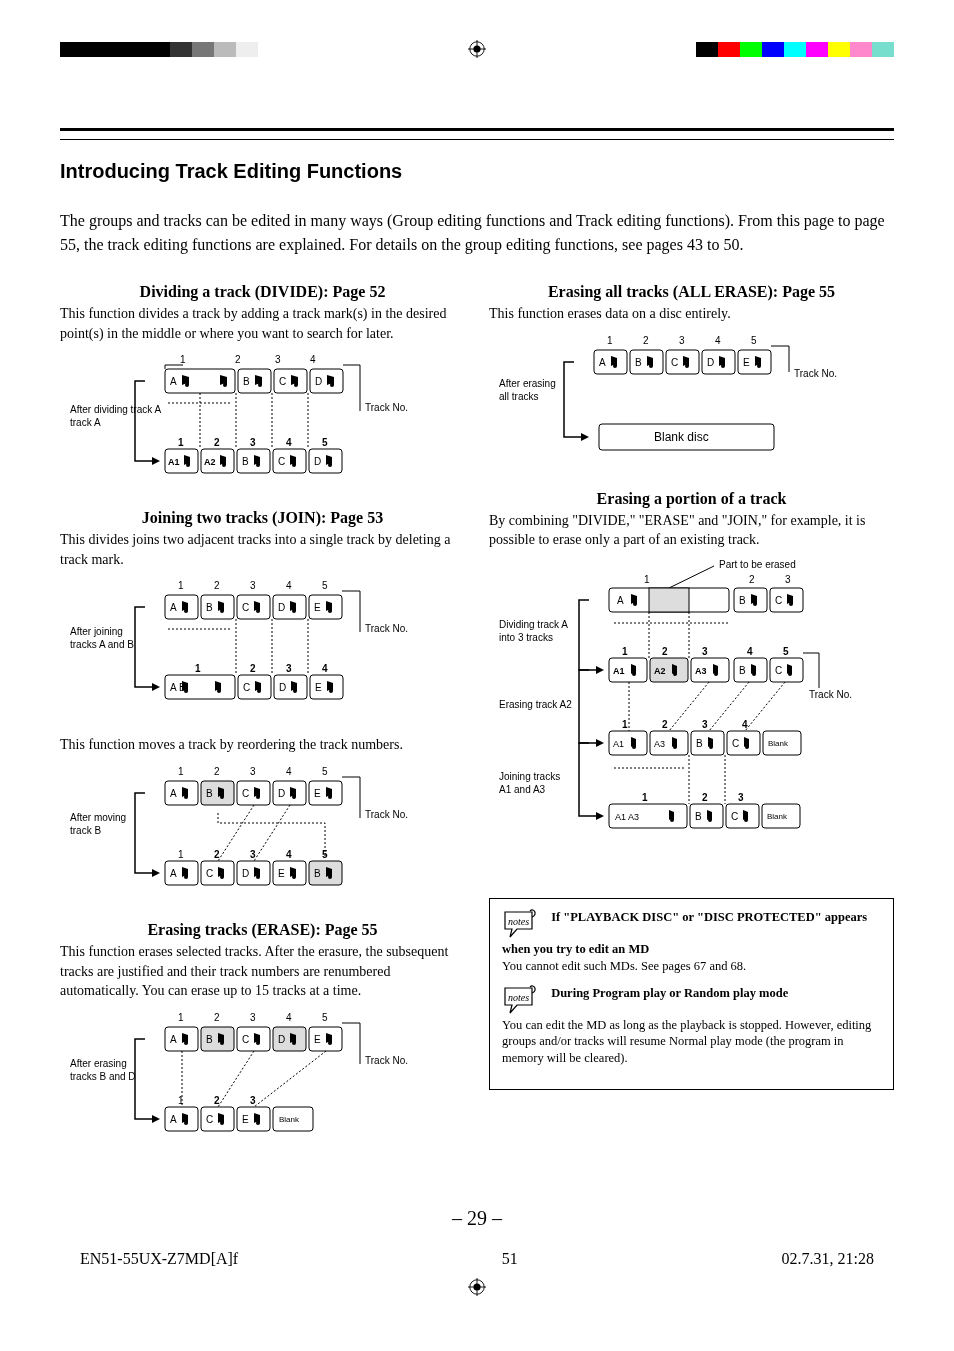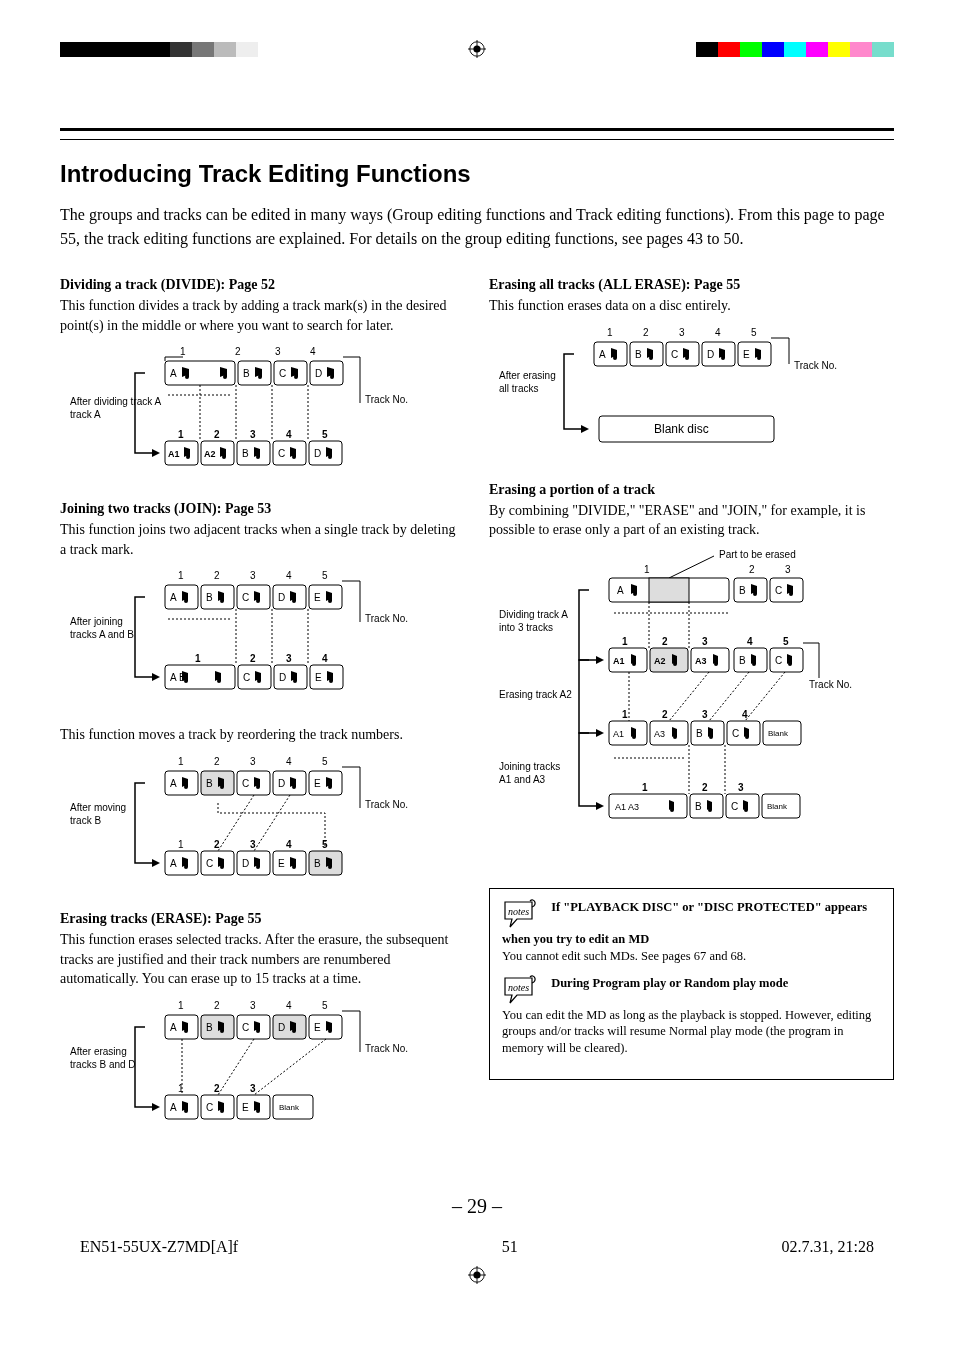--- a/index.html
+++ b/index.html
@@ -4,25 +4,25 @@
   <style>
     * { margin: 0; padding: 0; box-sizing: border-box; }
     body { font-family: Georgia, 'Times New Roman', serif; font-size: 14px; color: #000; background: #fff; width: 954px; margin: 0 auto; }
     .page { padding: 0 60px 40px 60px; position: relative; }
     .top-marks { display: flex; justify-content: space-between; align-items: center; padding: 40px 0 10px 0; }
     .color-bar { display: flex; }
     .cb { width: 22px; height: 15px; }
     .reg-mark { width: 18px; height: 18px; }
     .hr-thick { border-top: 3px solid #000; margin: 60px 0 8px 0; }
     .hr-thin { border-top: 1.5px solid #000; margin: 0 0 20px 0; }
-    .main-heading { font-family: Arial, Helvetica, sans-serif; font-size: 24px; font-weight: bold; margin-bottom: 15px; }
+    .main-heading { font-family: Arial, Helvetica, sans-serif; font-size: 20px; font-weight: bold; margin-bottom: 26px; }
     .intro-para { font-size: 16px; line-height: 1.5; margin-bottom: 18px; }
     .columns { display: flex; gap: 24px; }
     .col { flex: 1; }
-    .section-title { font-size: 14px; font-weight: bold; margin-top: 8px; margin-bottom: 3px; }
+    .section-title { font-size: 16px; font-weight: bold; margin-top: 8px; margin-bottom: 3px; text-align: center; }
     .body-text { font-size: 14px; line-height: 1.4; margin-bottom: 6px; }
     .diagram { margin: 8px 0 18px 0; }
     .diagram svg { display: block; }
     .notes-box { border: 1px solid #000; padding: 10px 12px 12px 12px; margin-top: 30px; font-size: 12.5px; line-height: 1.35; }
     .notes-icon { display: inline-block; vertical-align: top; margin-right: 6px; }
     .note-title { font-weight: bold; }
     .note-section { margin-bottom: 10px; }
     .page-number { text-align: center; font-size: 20px; margin: 40px 0 20px 0; }
     .footer { display: flex; justify-content: space-between; font-size: 16px; padding: 0 20px 10px 20px; }
     .bottom-reg { text-align: center; margin-bottom: 20px; }
@@ -137,21 +137,21 @@
               <path d="M124 114 l0-10 l6 2 l0 8 a2 2 0 1 1 -2 -2"></path>
               <path d="M160 114 l0-10 l6 2 l0 8 a2 2 0 1 1 -2 -2"></path>
               <path d="M194 114 l0-10 l6 2 l0 8 a2 2 0 1 1 -2 -2"></path>
               <path d="M230 114 l0-10 l6 2 l0 8 a2 2 0 1 1 -2 -2"></path>
               <path d="M266 114 l0-10 l6 2 l0 8 a2 2 0 1 1 -2 -2"></path>
             </g>
         </svg>
       </div>
 
       <div class="section-title">Joining two tracks (JOIN): Page 53</div>
-      <p class="body-text">This function joins two adjacent tracks when a single track by deleting a track mark.</p>
+      <p class="body-text">This divides joins two adjacent tracks into a single track by deleting a track mark.</p>
       <div class="diagram">
         <svg width="380" height="140" viewBox="0 0 380 140" font-family="Arial" font-size="10">
           <text x="118" y="12">1</text>
           <text x="154" y="12">2</text>
           <text x="190" y="12">3</text>
           <text x="226" y="12">4</text>
           <text x="262" y="12">5</text>
           <rect x="105" y="18" width="33" height="24" rx="3" fill="#fff" stroke="#000"></rect>
           <rect x="141" y="18" width="33" height="24" rx="3" fill="#fff" stroke="#000"></rect>
           <rect x="177" y="18" width="33" height="24" rx="3" fill="#fff" stroke="#000"></rect>

